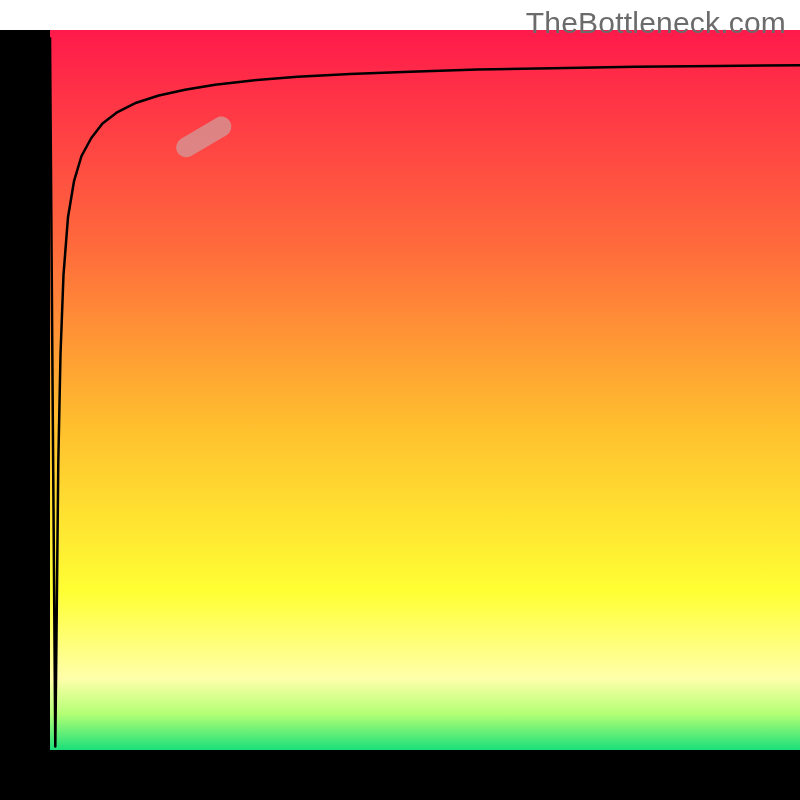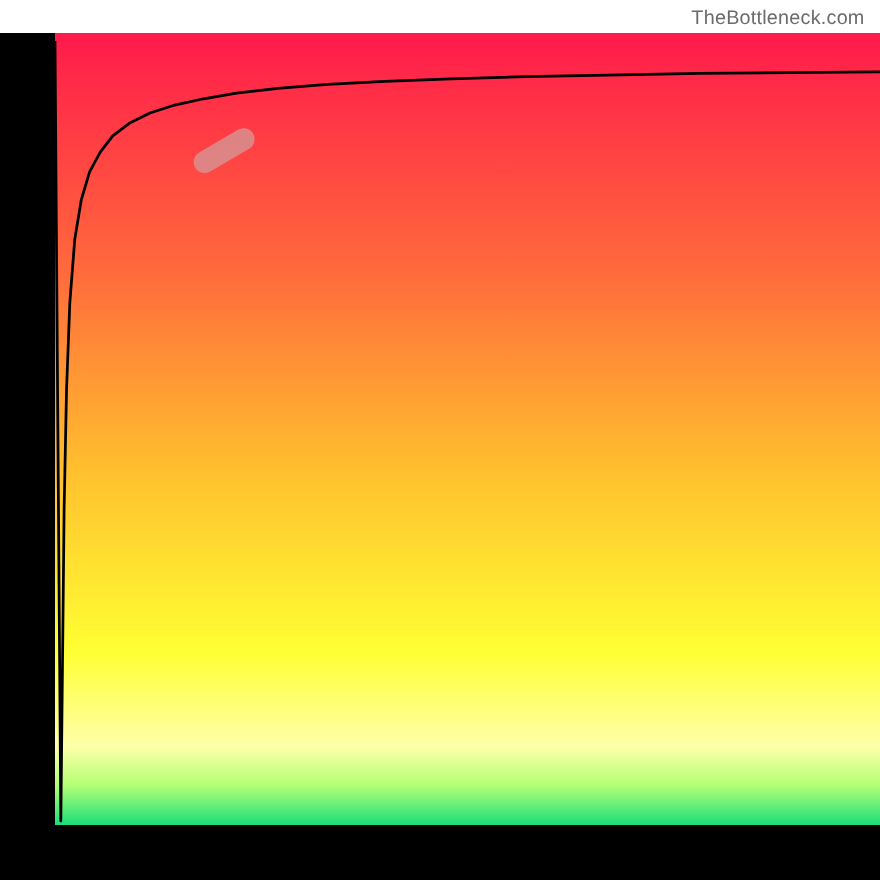--- a/index.html
+++ b/index.html
@@ -8,21 +8,21 @@
     height: 800px;
     background: #fff;
     font-family: Arial, Helvetica, sans-serif;
     position: relative;
     overflow: hidden;
   }
   .watermark {
     position: absolute;
     top: 6px;
     right: 14px;
-    font-size: 18px;
+    font-size: 30px;
     color: #6b6b6b;
     letter-spacing: 0.2px;
     z-index: 10;
   }
   .canvas {
     position: absolute;
     inset: 0;
     width: 800px;
     height: 800px;
   }

